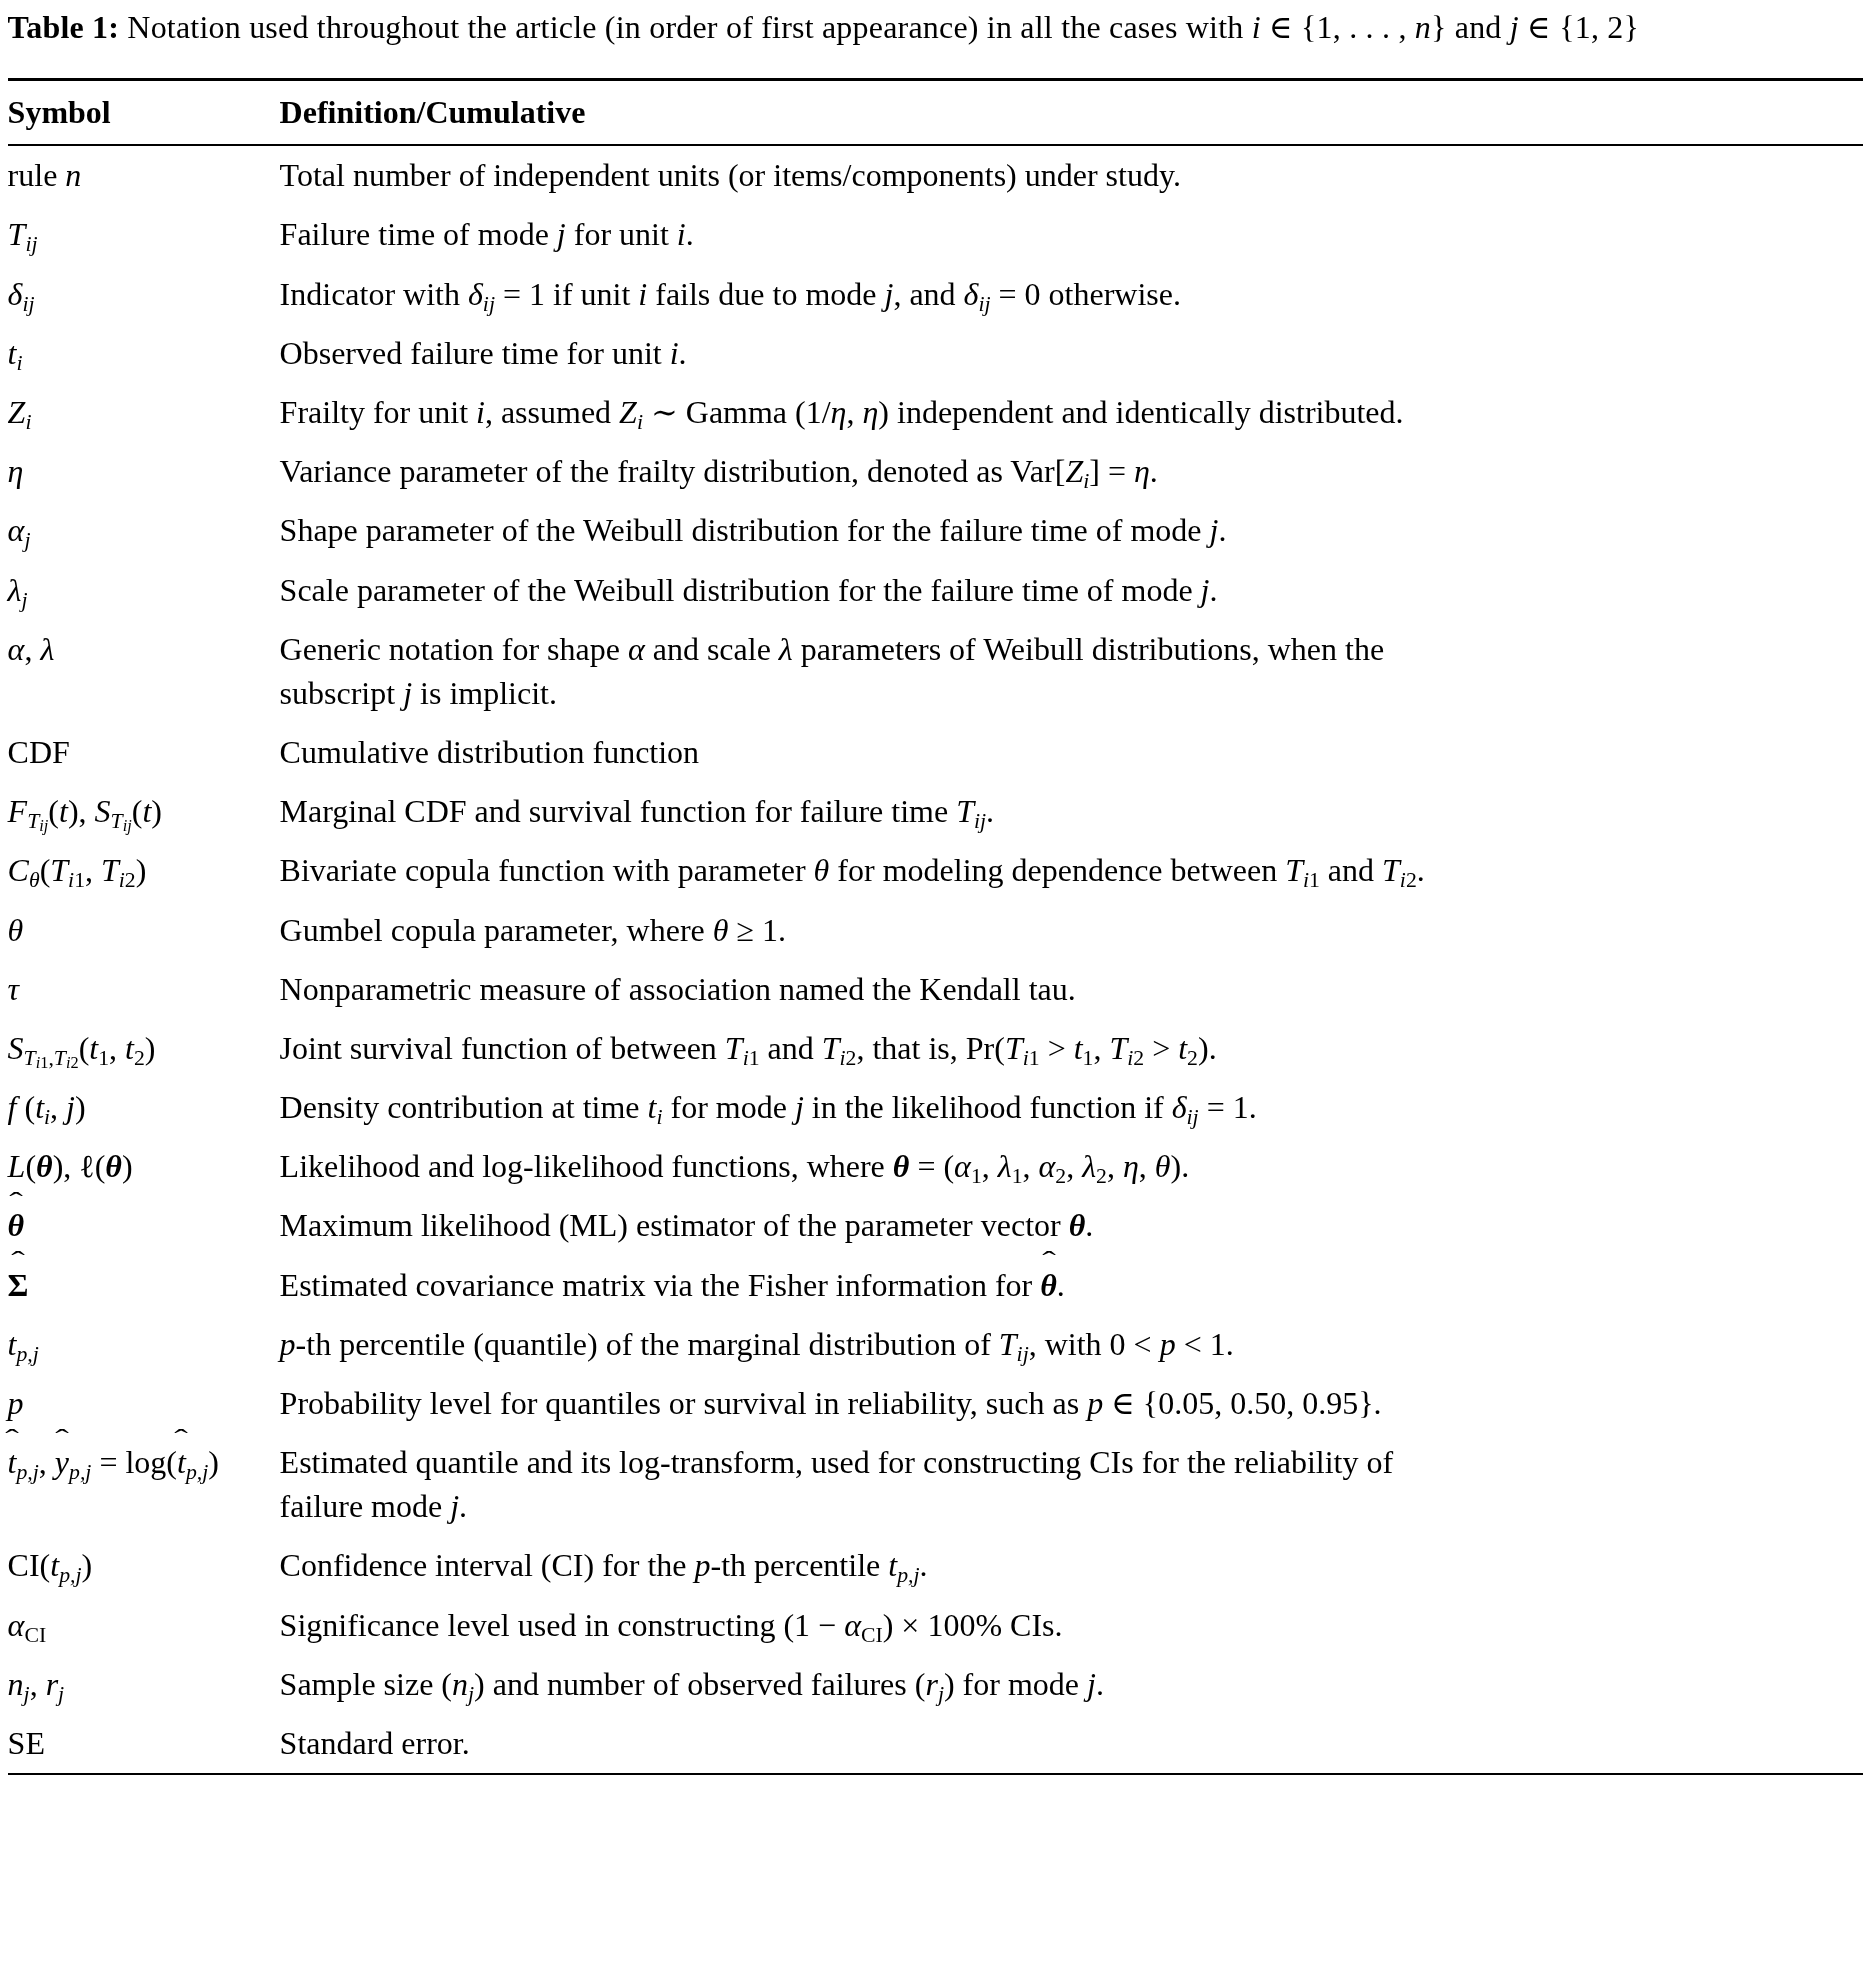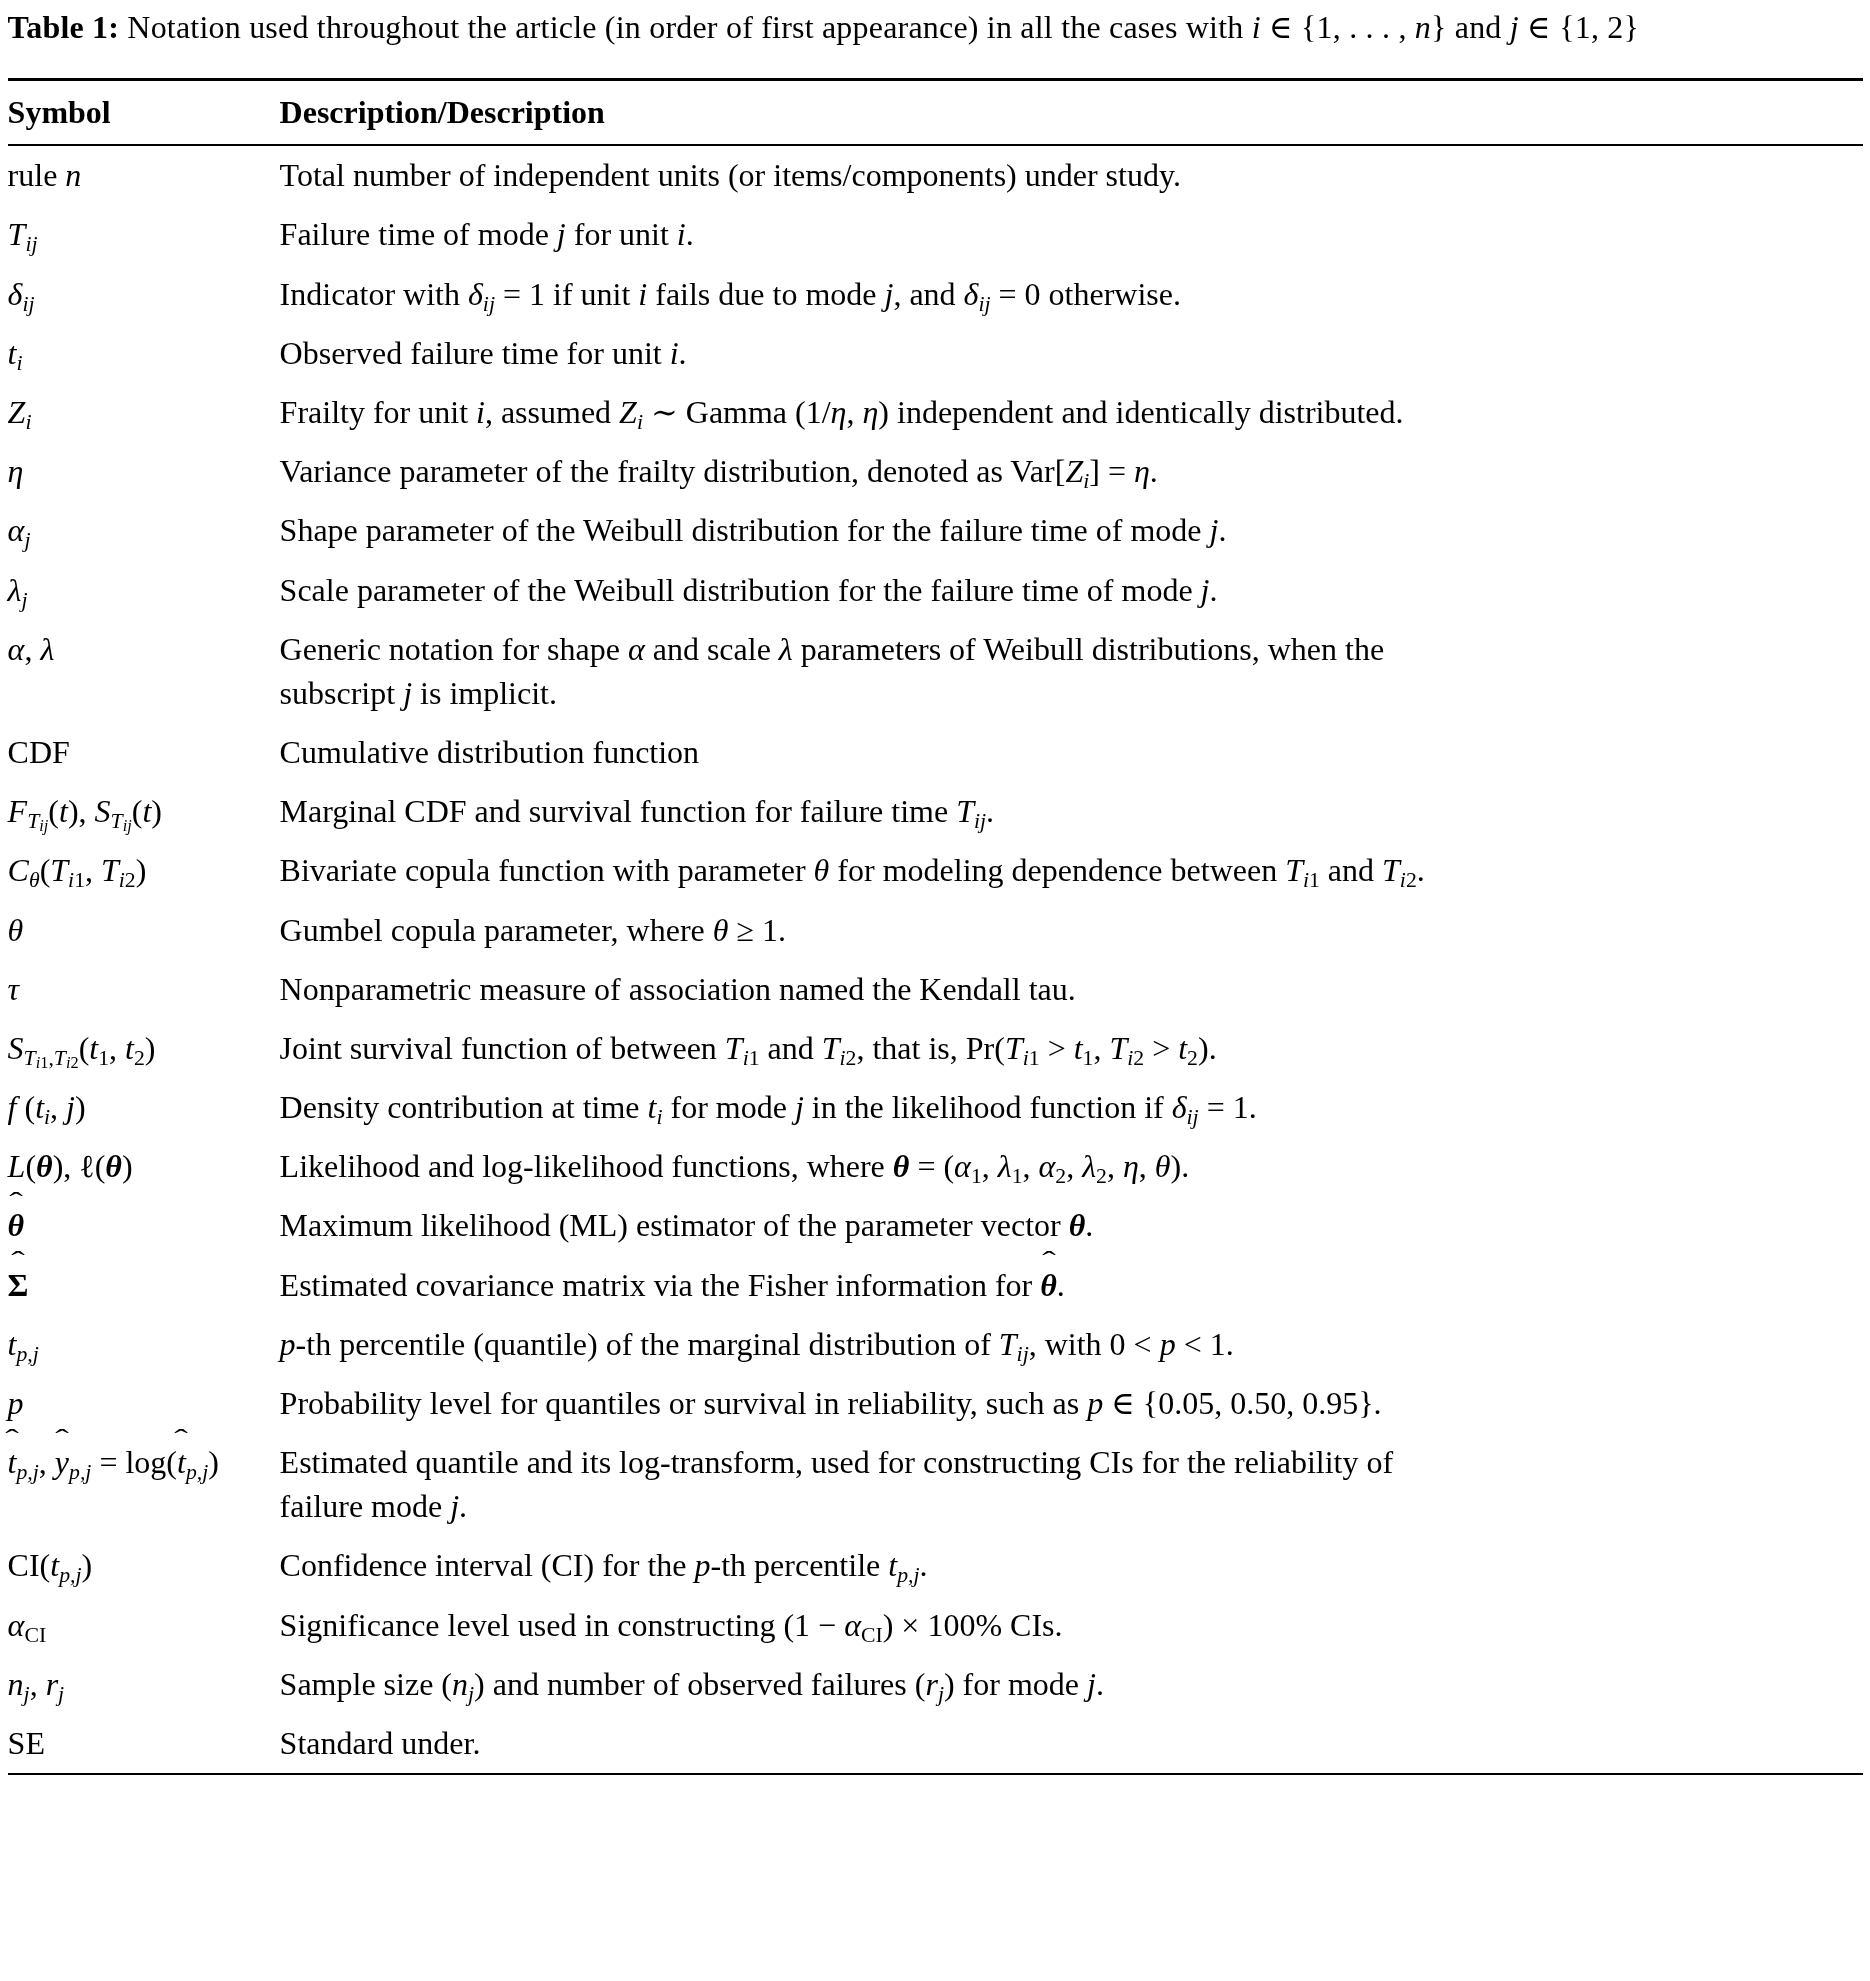--- a/index.html
+++ b/index.html
@@ -70,21 +70,21 @@
   <div class="caption">
     <b>Table 1:</b>
     <span>Notation used throughout the article (in order of first appearance) in all the cases with <i>i</i> ∈ {1, . . . , <i>n</i>} and <i>j</i> ∈ {1, 2}</span>
   </div>
 
   <div class="ntable">
     <div class="rule top"></div>
 
     <div class="header-row">
       <div class="cell sym">Symbol</div>
-      <div class="cell def">Description/Description</div>
+      <div class="cell def">Definition/Cumulative</div>
       <div class="spacer"></div>
     </div>
 
     <div class="rule mid"></div>
 
     <div class="tbody">
   <div class="trow">
     <div class="cell sym">rule <i>n</i></div>
     <div class="cell def">Total number of independent units (or items/components) under study.</div>
     <div class="spacer"></div>
@@ -229,21 +229,21 @@
   </div>
 
   <div class="trow">
     <div class="cell sym"><i>n<sub>j</sub></i>, <i>r<sub>j</sub></i></div>
     <div class="cell def">Sample size (<i>n<sub>j</sub></i>) and number of observed failures (<i>r<sub>j</sub></i>) for mode <i>j</i>.</div>
     <div class="spacer"></div>
   </div>
 
   <div class="trow">
     <div class="cell sym">SE</div>
-    <div class="cell def">Standard under.</div>
+    <div class="cell def">Standard error.</div>
     <div class="spacer"></div>
   </div>
 
 </div>
 
     <div class="rule bottom"></div>
   </div>
 
 </div>
 

